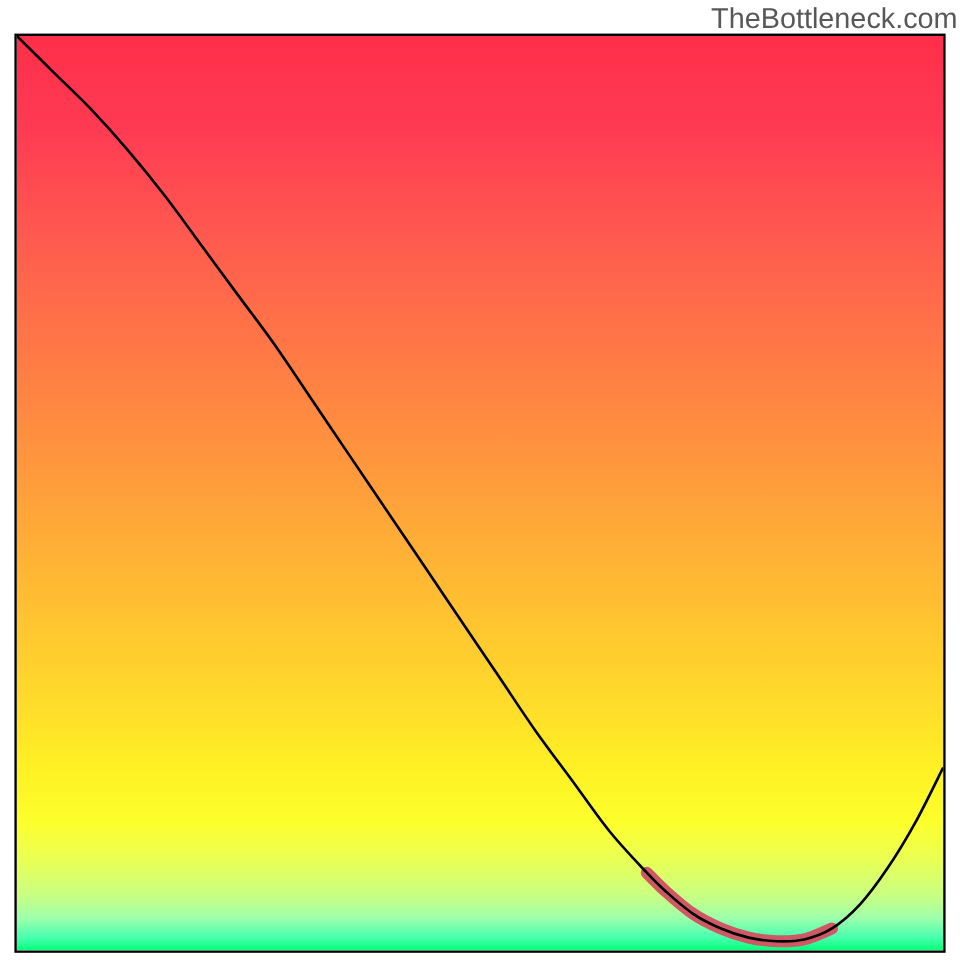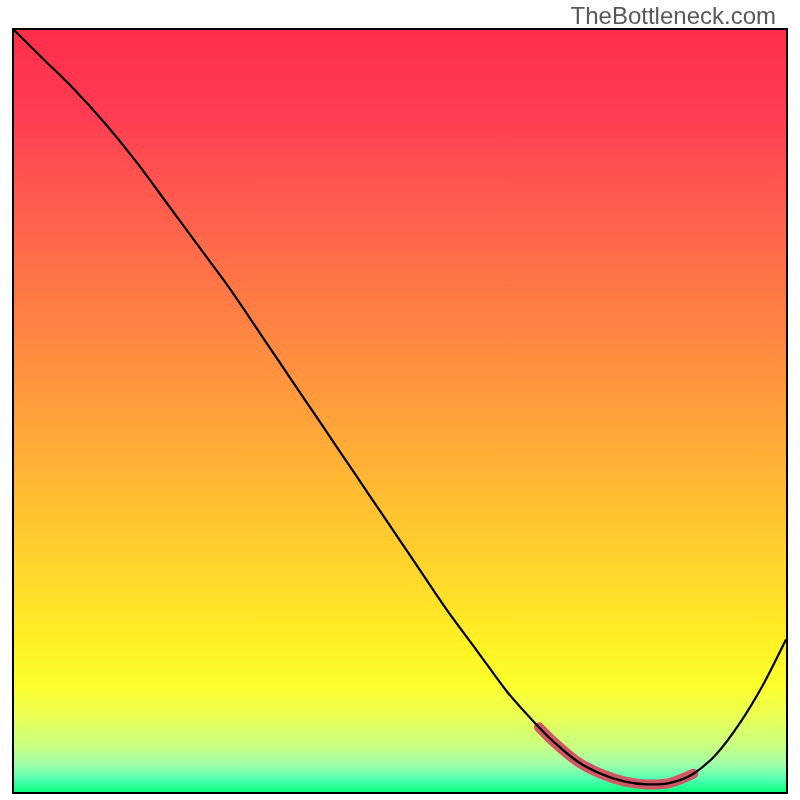--- a/index.html
+++ b/index.html
@@ -12,21 +12,21 @@
     font-family: Arial, Helvetica, sans-serif;
   }
   .wrap {
     position: relative;
     width: 800px;
     height: 800px;
   }
   .watermark {
     position: absolute;
     top: 2px;
-    right: 24px;
+    right: 2px;
     font-size: 24px;
     color: #58585a;
     letter-spacing: 0px;
     z-index: 10;
   }
   .plot-outer {
     position: absolute;
     left: 12px;
     top: 28px;
     width: 776px;

